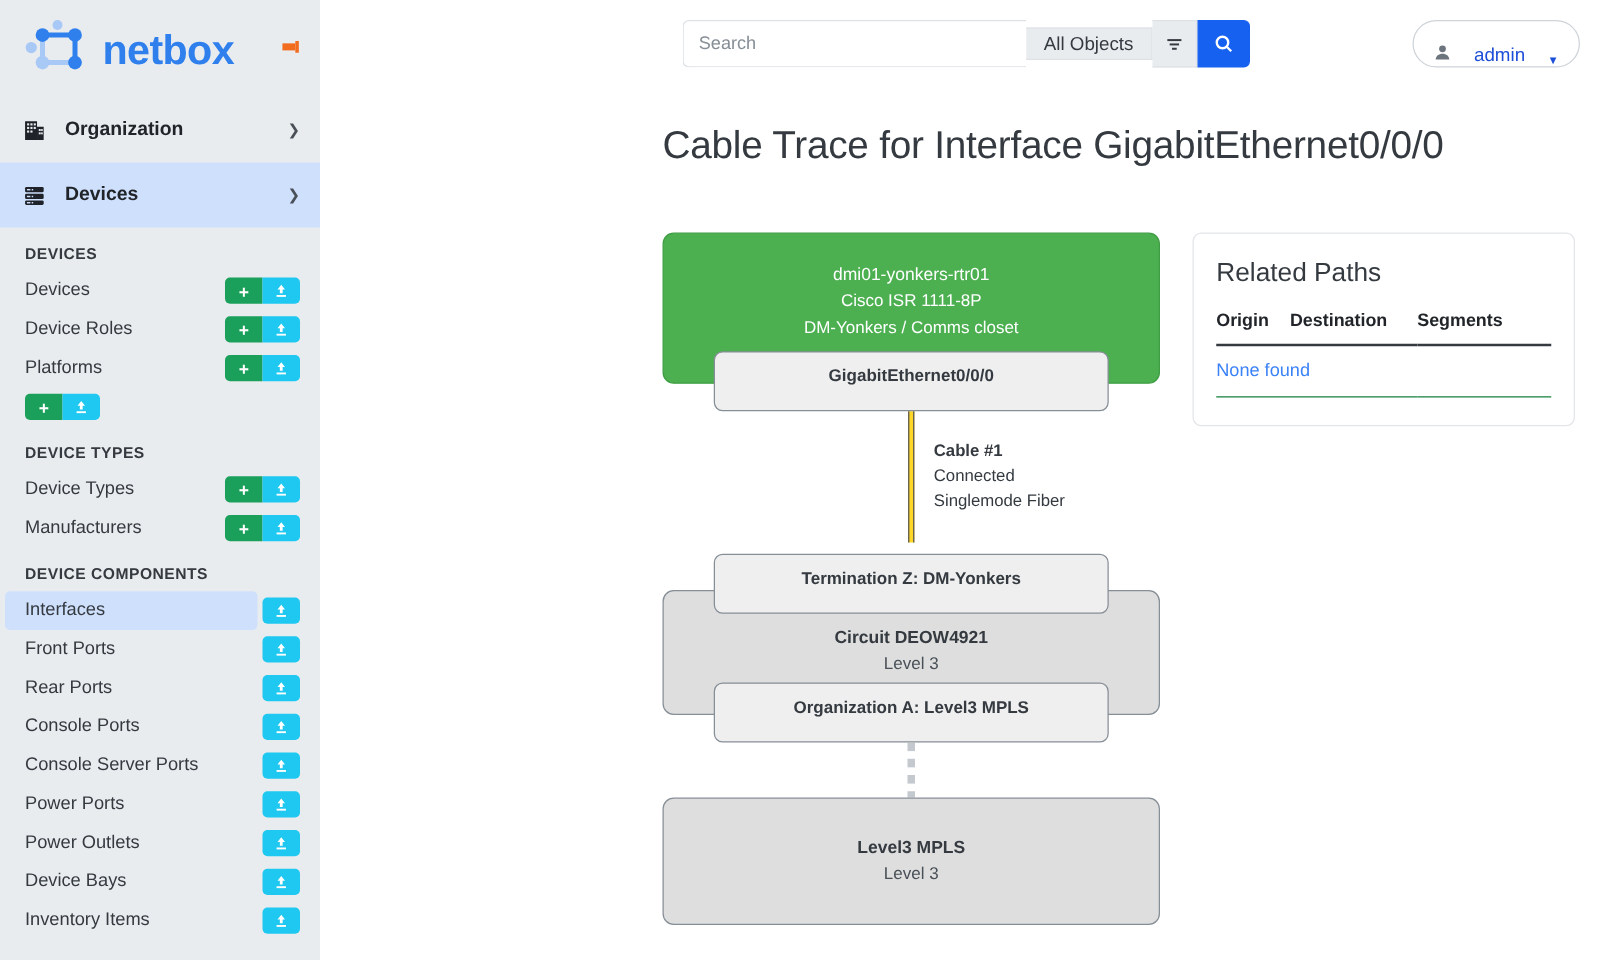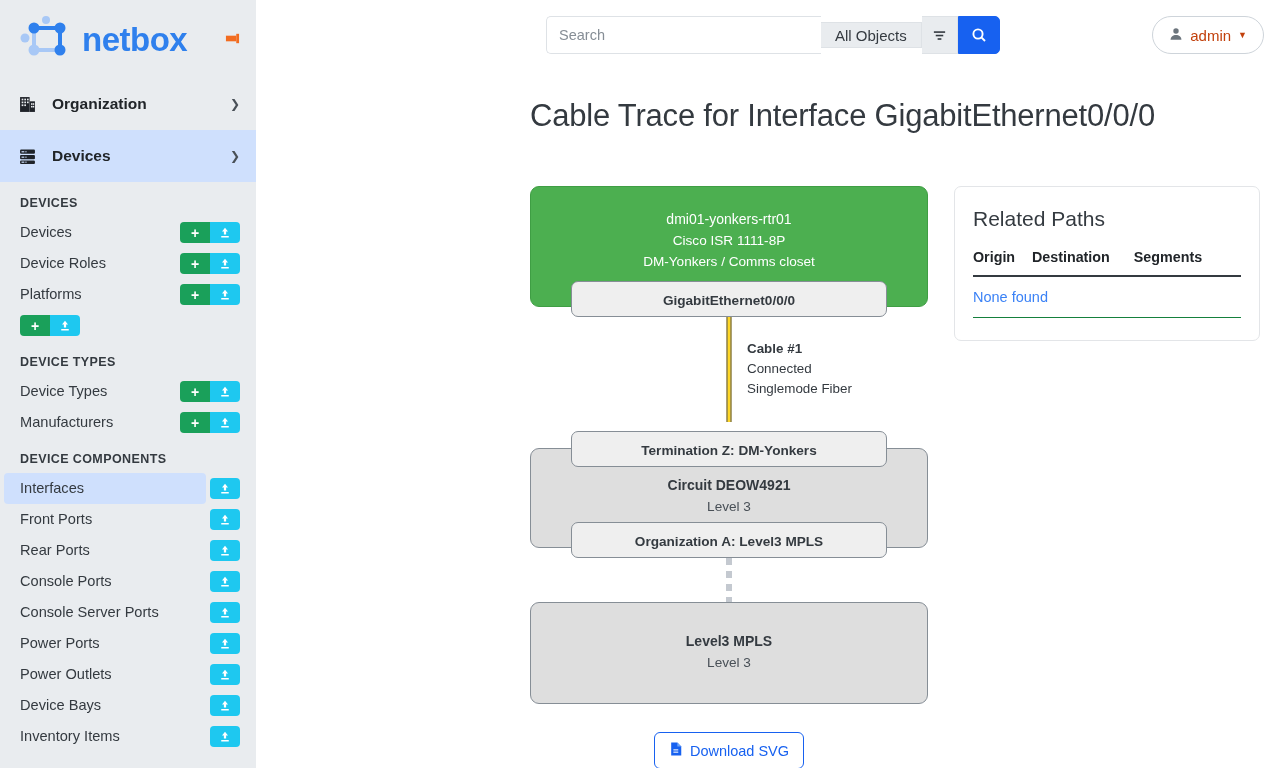--- a/index.html
+++ b/index.html
@@ -89,25 +89,25 @@
     height: 38px; width: 36px; display: flex; align-items: center; justify-content: center;
     background: #e9ecef; border: 1px solid #dee2e6; border-left: none;
     cursor: pointer; color: #343a40;
   }
   .search-go {
     height: 38px; width: 42px; display: flex; align-items: center; justify-content: center;
     background: #1761f0; border: 1px solid #1761f0; border-radius: 0 5px 5px 0;
     cursor: pointer; color: #fff;
   }
   .user-btn {
-    display: flex; align-items: center; gap: 7px;
+    display: flex; align-items: flex-end; gap: 18px;
     height: 38px; padding: 0 16px; margin-left: auto;
     border: 1px solid #ced4da; border-radius: 19px;
     background: #fff; cursor: pointer;
-    font-size: 15px; color: #c2410c;
+    font-size: 15px; color: #1d4ed8;
   }
   .user-btn .caret { font-size: 9px; }
 
   .page-title {
     font-size: 31px; font-weight: 400; color: #343a40;
     padding: 6px 0 0 274px; line-height: 1.25; letter-spacing: -0.2px;
   }
 
   .content { display: flex; padding: 30px 20px 0 274px; gap: 26px; }
   .trace-col { width: 398px; flex: 0 0 398px; position: relative; }
@@ -120,21 +120,21 @@
   .node-device {
     background: #4caf50; border: 1px solid #3f9e44;
     padding: 22px 14px 34px; color: #fff;
   }
   .node-device .t1 { font-size: 14px; font-weight: 400; line-height: 21px; }
   .node-device .t2, .node-device .t3 { font-size: 13.6px; line-height: 21px; }
 
   .term-box {
     width: 316px; margin: -26px auto 0; position: relative; z-index: 3;
     background: #efefef; border: 1px solid #868e96; border-radius: 7px;
-    height: 36px; line-height: 38px;
+    height: 48px; line-height: 38px;
     font-size: 13.6px; font-weight: 700; color: #343a40; text-align: center;
   }
 
   .cable-seg { position: relative; height: 110px; }
   .cable-line {
     position: absolute; left: 50%; top: 0; transform: translateX(-50%);
     width: 5px; height: 105px; background: #ffd726;
     border-left: 1px solid #555; border-right: 1px solid #555;
   }
   .cable-meta {

